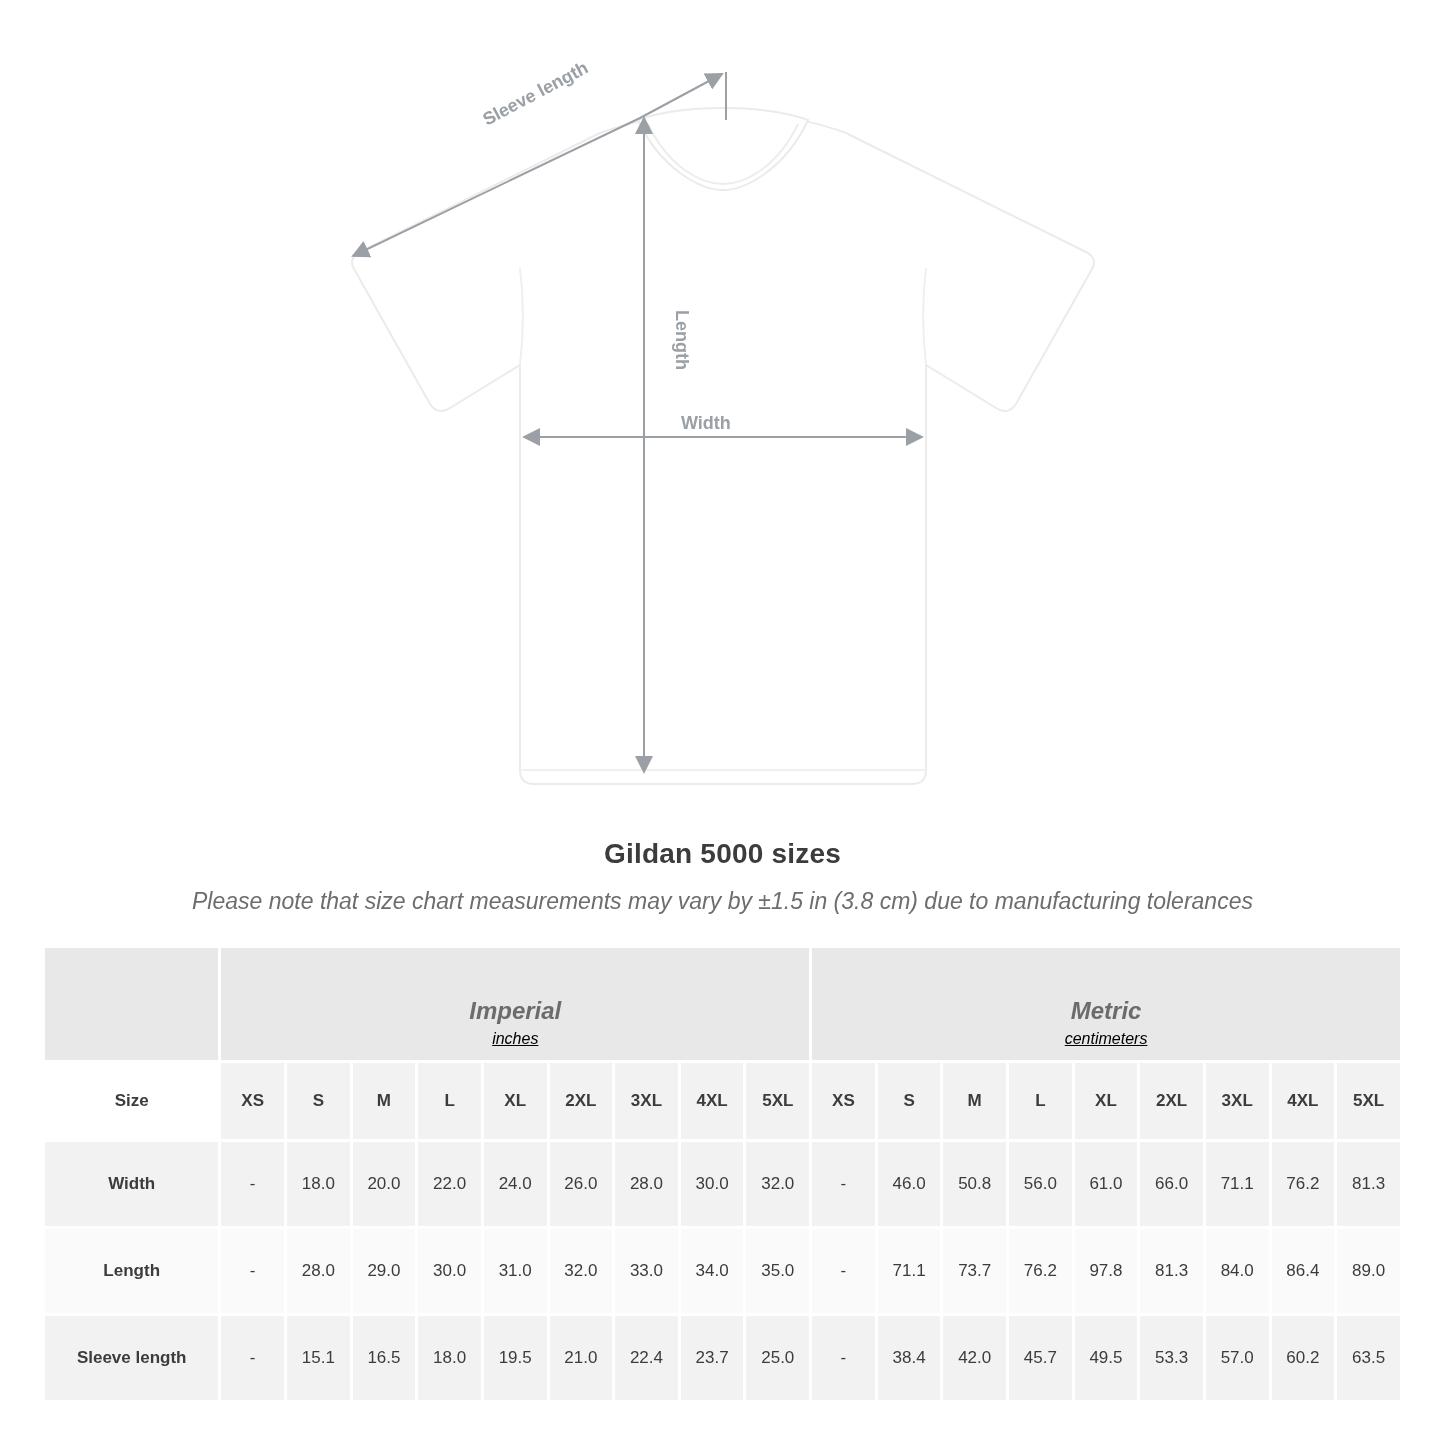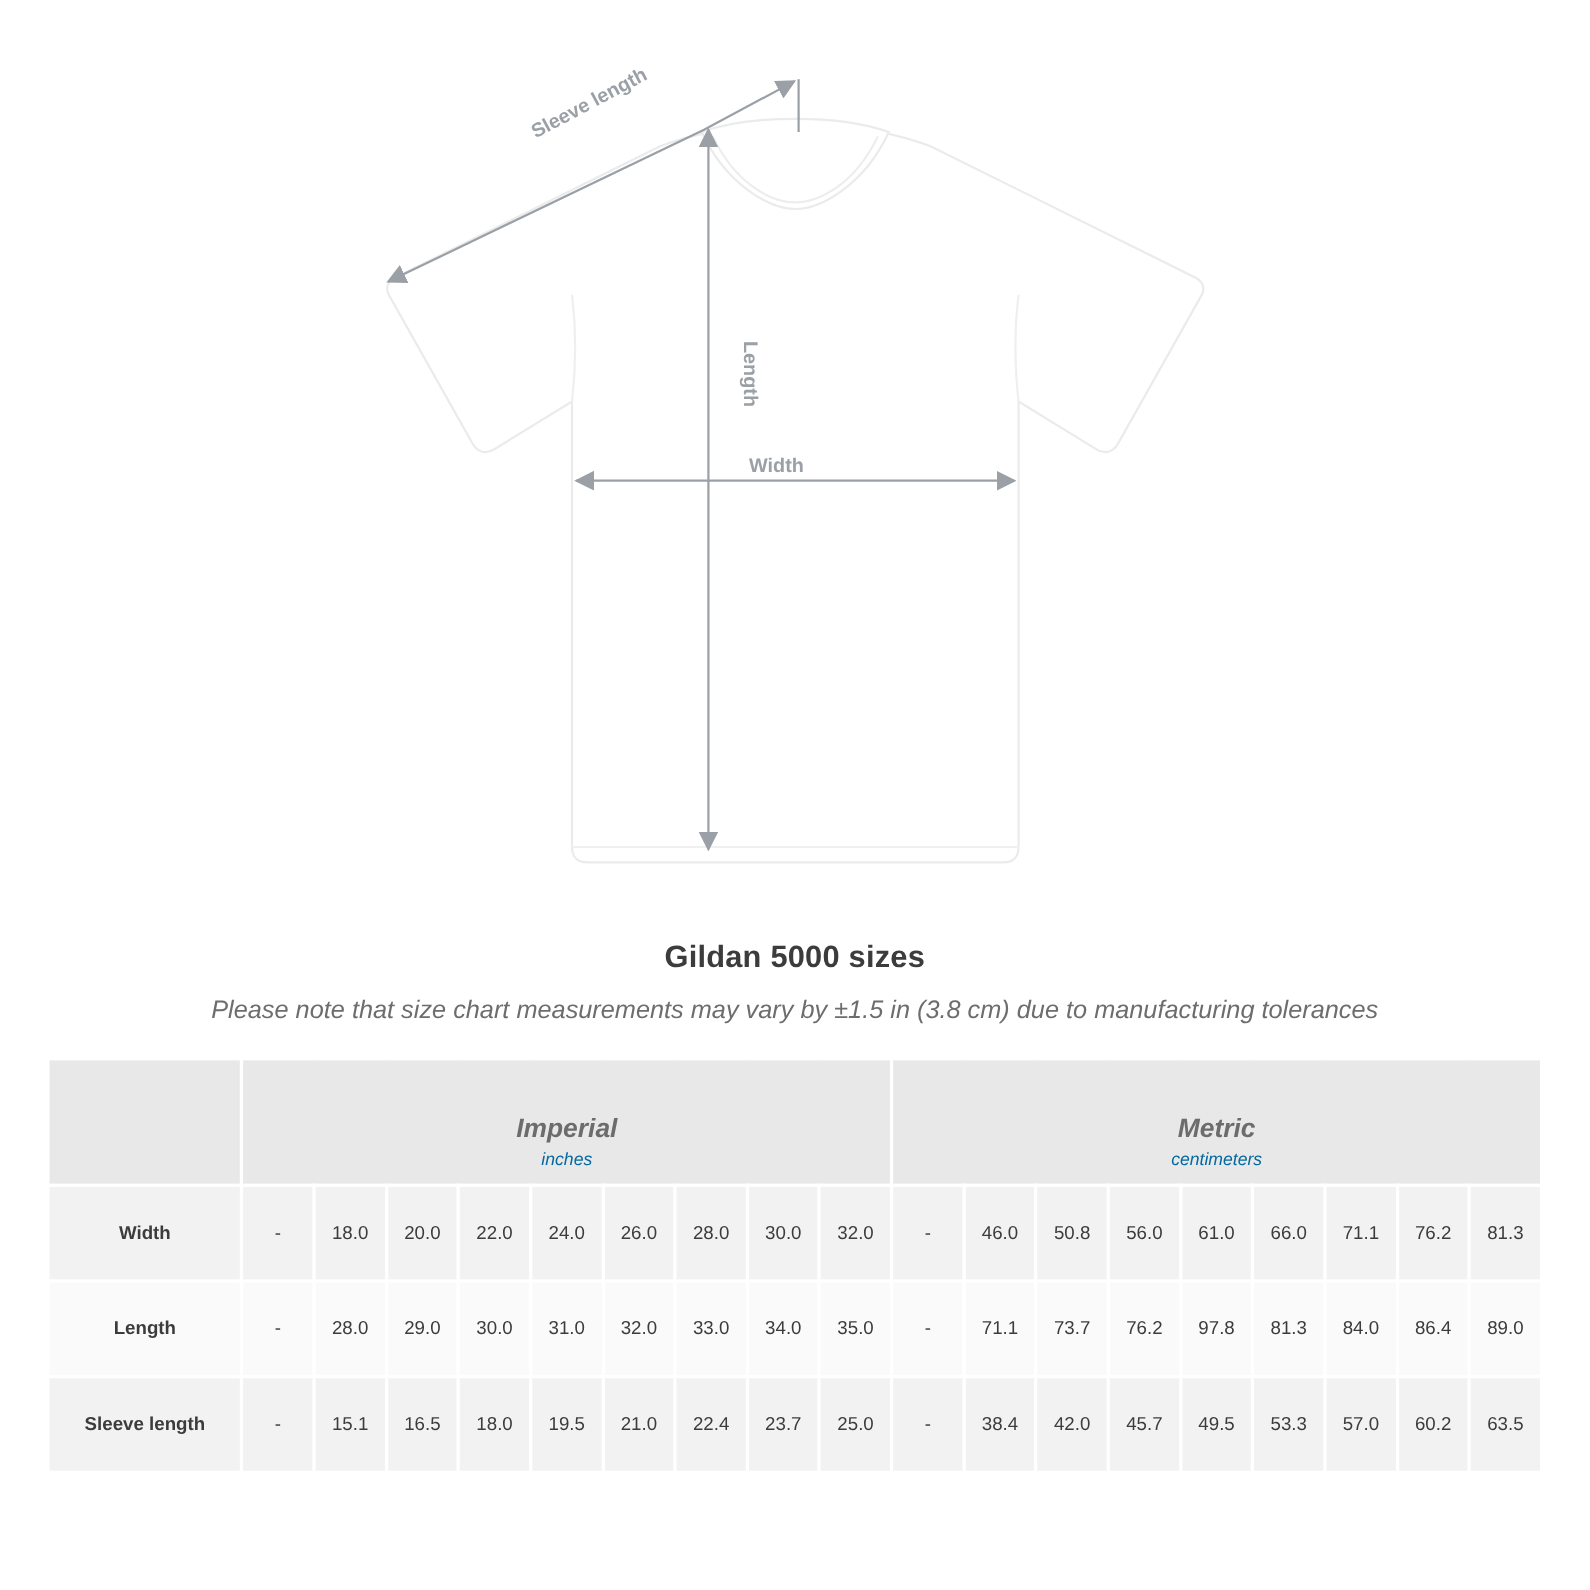--- a/index.html
+++ b/index.html
@@ -26,21 +26,21 @@
     width: 1445px;
     height: 830px;
   }
   .illustration svg {
     display: block;
   }
 
   
   .title-block {
     text-align: center;
-    margin-top: 24px;
+    margin-top: 8px;
   }
   .chart-title {
     font-size: 28px;
     font-weight: bold;
     color: #3c3c3c;
     letter-spacing: 0.2px;
   }
   .chart-note {
     margin-top: 18px;
     font-size: 23px;
@@ -74,22 +74,23 @@
     font-size: 24px;
     font-style: italic;
     font-weight: bold;
     color: #6c6c6c;
     line-height: 1.25;
     margin-top: 36px;
   }
   .unit-sub {
     font-size: 16px;
     font-style: italic;
-    color: #0369a1;
+    color: #000000;
     padding-top: 4px;
+    text-decoration: underline;
   }
   .hdr-row td {
     height: 76px;
     background: #ffffff;
     font-weight: bold;
     font-size: 18px;
     color: #3c3c3c;
     vertical-align: middle;
   }
   .hdr-row td.label-cell {
@@ -208,20 +209,41 @@
             <td class="unit-head"></td>
             <td class="unit-head" colspan="9">
               <div class="unit-name">Imperial</div>
               <div class="unit-sub">inches</div>
             </td>
             <td class="unit-head" colspan="9">
               <div class="unit-name">Metric</div>
               <div class="unit-sub">centimeters</div>
             </td>
           </tr>
+          <tr class="hdr-row">
+            <td class="label-cell">Size</td>
+            <td>XS</td>
+            <td>S</td>
+            <td>M</td>
+            <td>L</td>
+            <td>XL</td>
+            <td>2XL</td>
+            <td>3XL</td>
+            <td>4XL</td>
+            <td>5XL</td>
+            <td>XS</td>
+            <td>S</td>
+            <td>M</td>
+            <td>L</td>
+            <td>XL</td>
+            <td>2XL</td>
+            <td>3XL</td>
+            <td>4XL</td>
+            <td>5XL</td>
+          </tr>
           <tr class="data-row">
             <td class="label-cell">Width</td>
             <td>-</td>
             <td>18.0</td>
             <td>20.0</td>
             <td>22.0</td>
             <td>24.0</td>
             <td>26.0</td>
             <td>28.0</td>
             <td>30.0</td>

